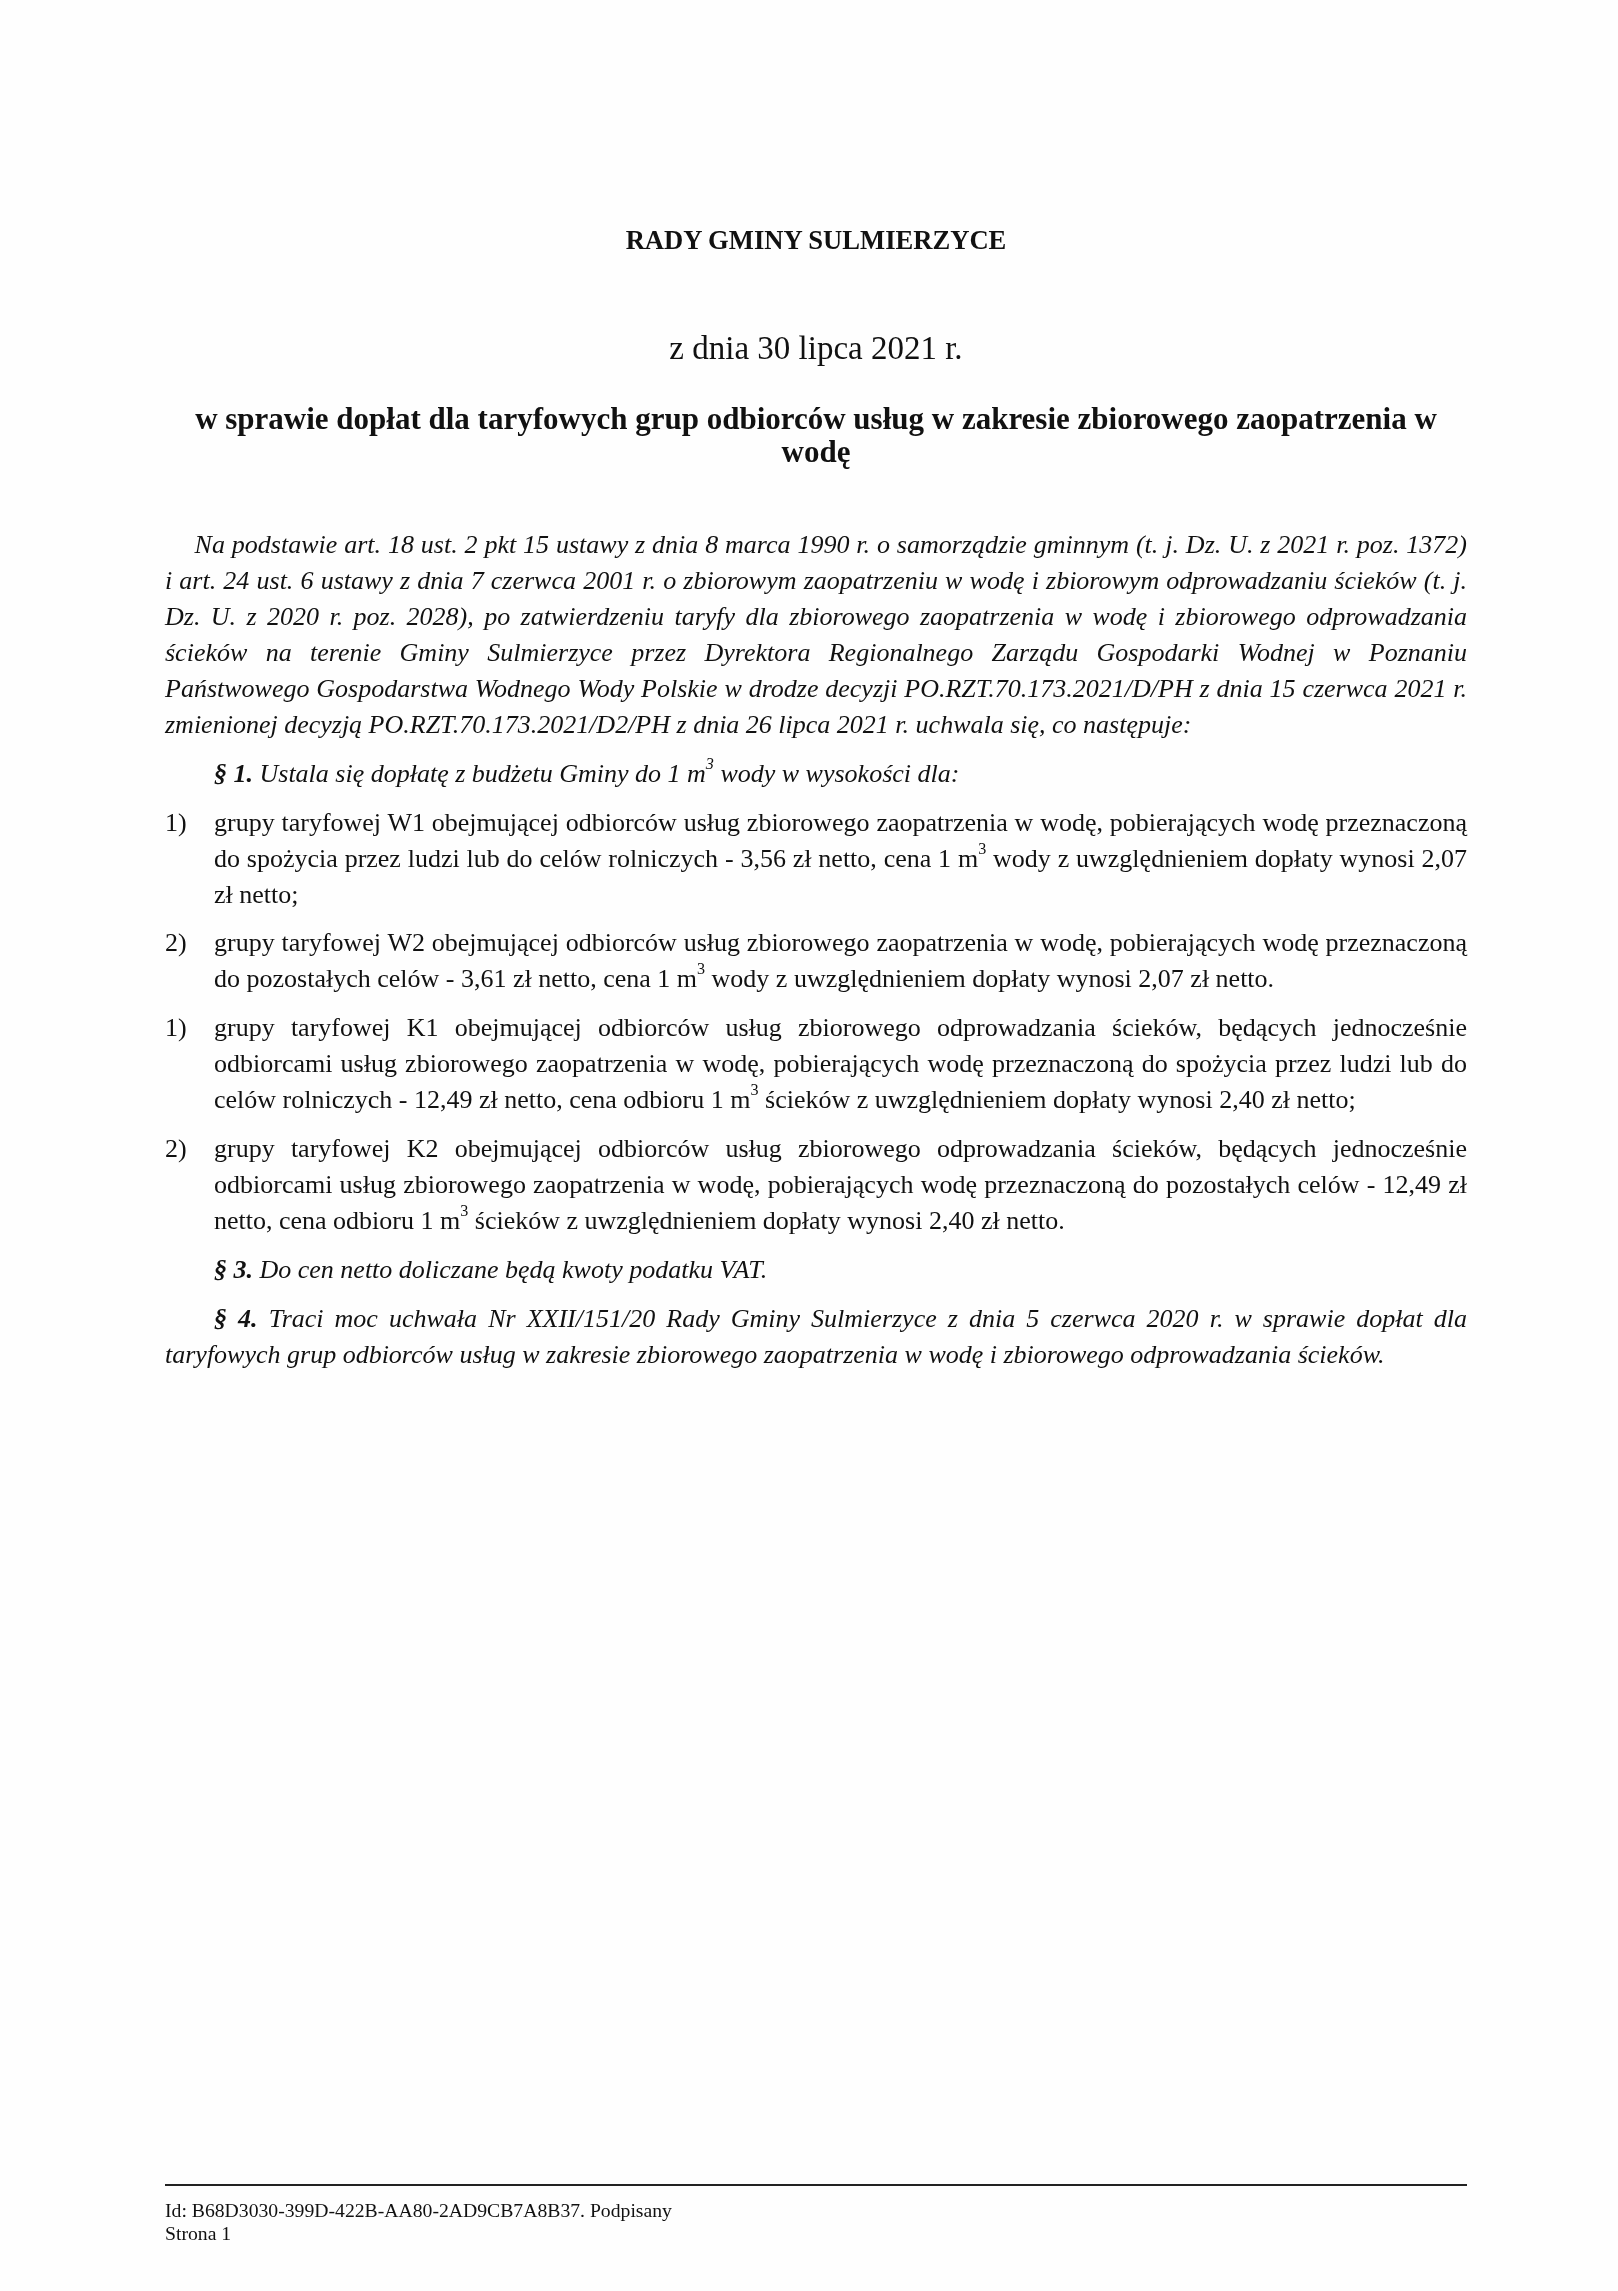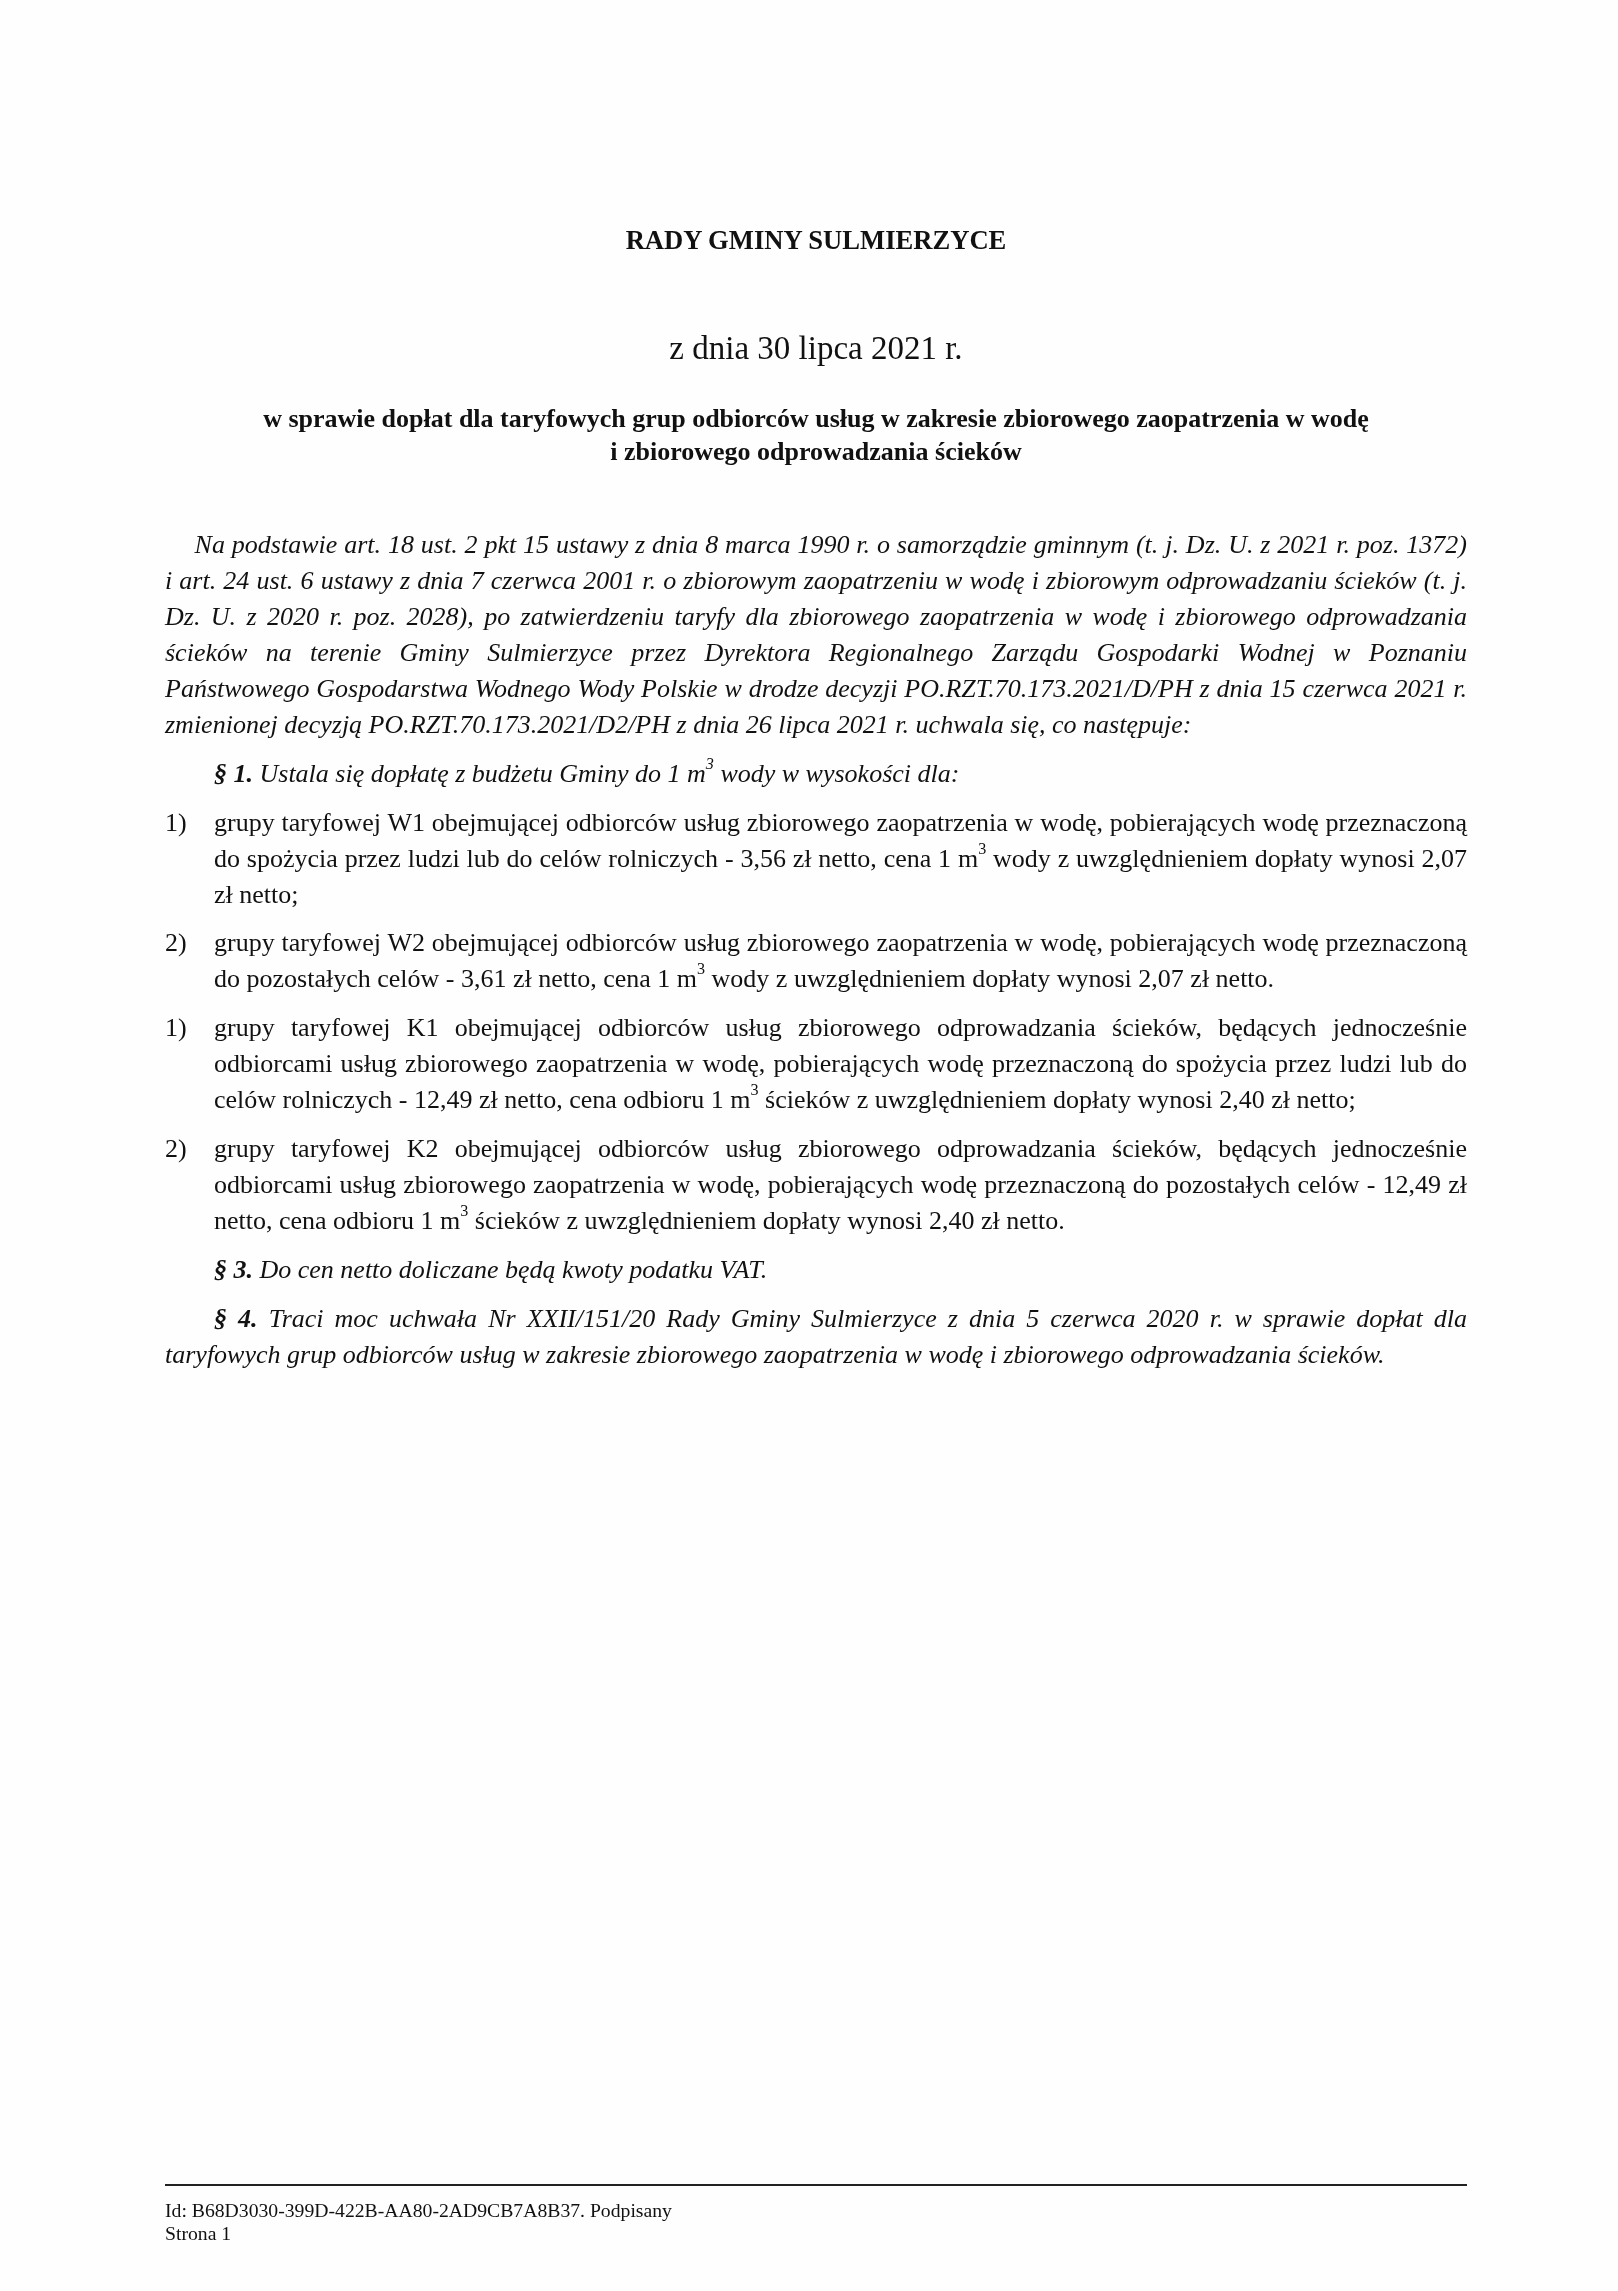--- a/index.html
+++ b/index.html
@@ -4,21 +4,21 @@
 <style>
   html, body { margin: 0; padding: 0; }
   body {
     width: 1618px; height: 2291px; background: #fefefe; position: relative; overflow: hidden;
     font-family: "Liberation Serif", "DejaVu Serif", serif; color: #111;
   }
   .page { position: absolute; left: 165px; top: 0; width: 1302px; }
   .center { text-align: center; }
   .title { position: absolute; left: 0; width: 100%; font-weight: bold; font-size: 26.6px; line-height: 36px; }
   .date { position: absolute; left: 0; width: 100%; font-size: 33px; top: 330px; }
-  .subject { position: absolute; left: 0; width: 100%; font-weight: bold; font-size: 26px; line-height: 33px; top: 402px; }
+  .subject { position: absolute; left: 0; width: 100%; font-weight: bold; font-size: 31px; line-height: 33px; top: 402px; }
   .body { position: absolute; left: 0; width: 100%; top: 527px; font-size: 26px; line-height: 36px; }
   p { margin: 0; text-align: justify; font-style: italic; }
   .indent { text-indent: 49px; }
   .para { margin-bottom: 12.8px; }
   .list-item { display: flex; margin-bottom: 12.8px; }
   .list-num { width: 49px; flex: none; }
   .list-text { flex: 1; text-align: justify; }
   .sect { font-weight: bold; }
   sup { font-size: 0.62em; line-height: 0; vertical-align: 0.8em; }
   .footer-rule { position: absolute; left: 165px; width: 1302px; top: 2184px; height: 2px; background: #222; }
@@ -29,21 +29,20 @@
 
 <div class="page">
   <div class="title center" style="top:222px">
     <div>RADY GMINY SULMIERZYCE</div>
   </div>
 
   <div class="date center">z dnia 30 lipca 2021 r.</div>
 
   <div class="subject center">
     <div>w sprawie dopłat dla taryfowych grup odbiorców usług w zakresie zbiorowego zaopatrzenia w wodę</div>
-    <div>i zbiorowego odprowadzania ścieków</div>
   </div>
 
   <div class="body">
     <p class="indent para" style="text-indent:29.6px">Na podstawie art. 18 ust. 2 pkt 15 ustawy z dnia 8 marca 1990 r. o samorządzie gminnym (t. j. Dz. U. z 2021 r. poz. 1372) i art. 24 ust. 6 ustawy z dnia 7 czerwca 2001 r. o zbiorowym zaopatrzeniu w wodę i zbiorowym odprowadzaniu ścieków (t. j. Dz. U. z 2020 r. poz. 2028), po zatwierdzeniu taryfy dla zbiorowego zaopatrzenia w wodę i zbiorowego odprowadzania ścieków na terenie Gminy Sulmierzyce przez Dyrektora Regionalnego Zarządu Gospodarki Wodnej w Poznaniu Państwowego Gospodarstwa Wodnego Wody Polskie w drodze decyzji PO.RZT.70.173.2021/D/PH z dnia 15 czerwca 2021 r. zmienionej decyzją PO.RZT.70.173.2021/D2/PH z dnia 26 lipca 2021 r. uchwala się, co następuje:</p>
 
     <p class="indent para"><span class="sect">§ 1.</span><span> Ustala się dopłatę z budżetu Gminy do 1 m</span><sup>3</sup><span> wody w wysokości dla:</span></p>
 
     <div class="list-item">
       <span class="list-num">1)</span>
       <span class="list-text"><span>grupy taryfowej W1 obejmującej odbiorców usług zbiorowego zaopatrzenia w wodę, pobierających wodę przeznaczoną do spożycia przez ludzi lub do celów rolniczych - 3,56 zł netto, cena 1 m</span><sup>3</sup><span> wody z uwzględnieniem dopłaty wynosi 2,07 zł netto;</span></span>

